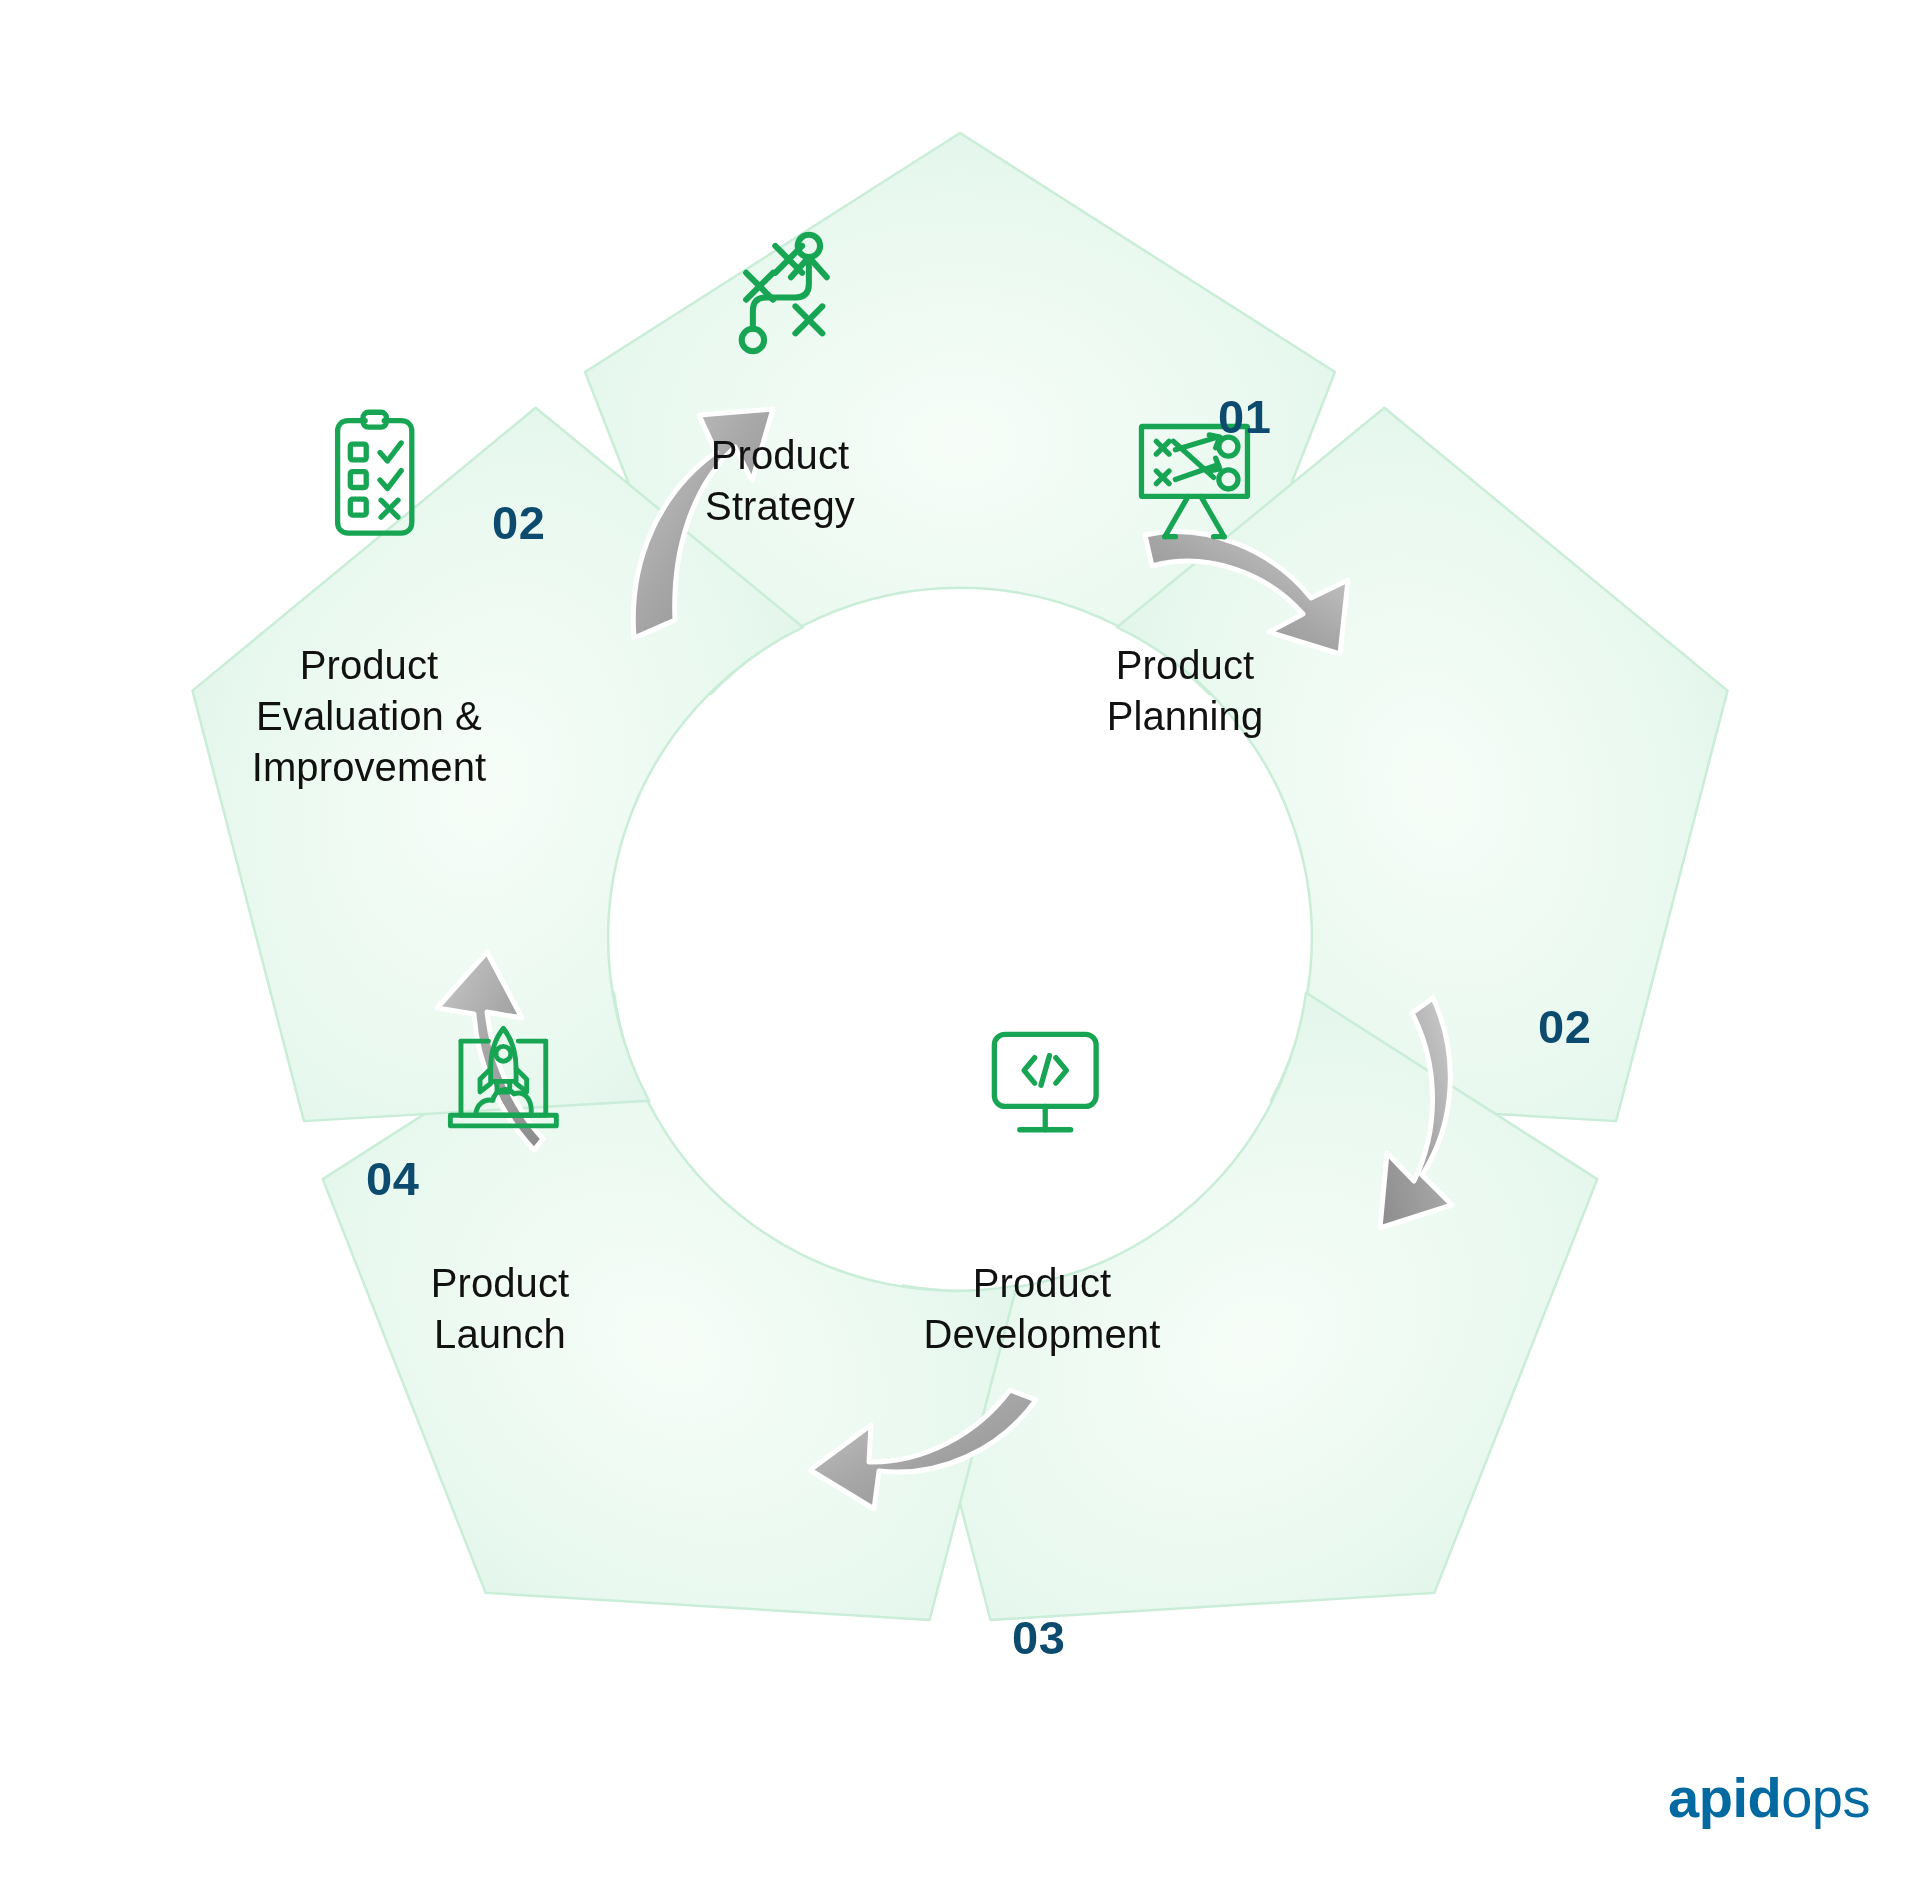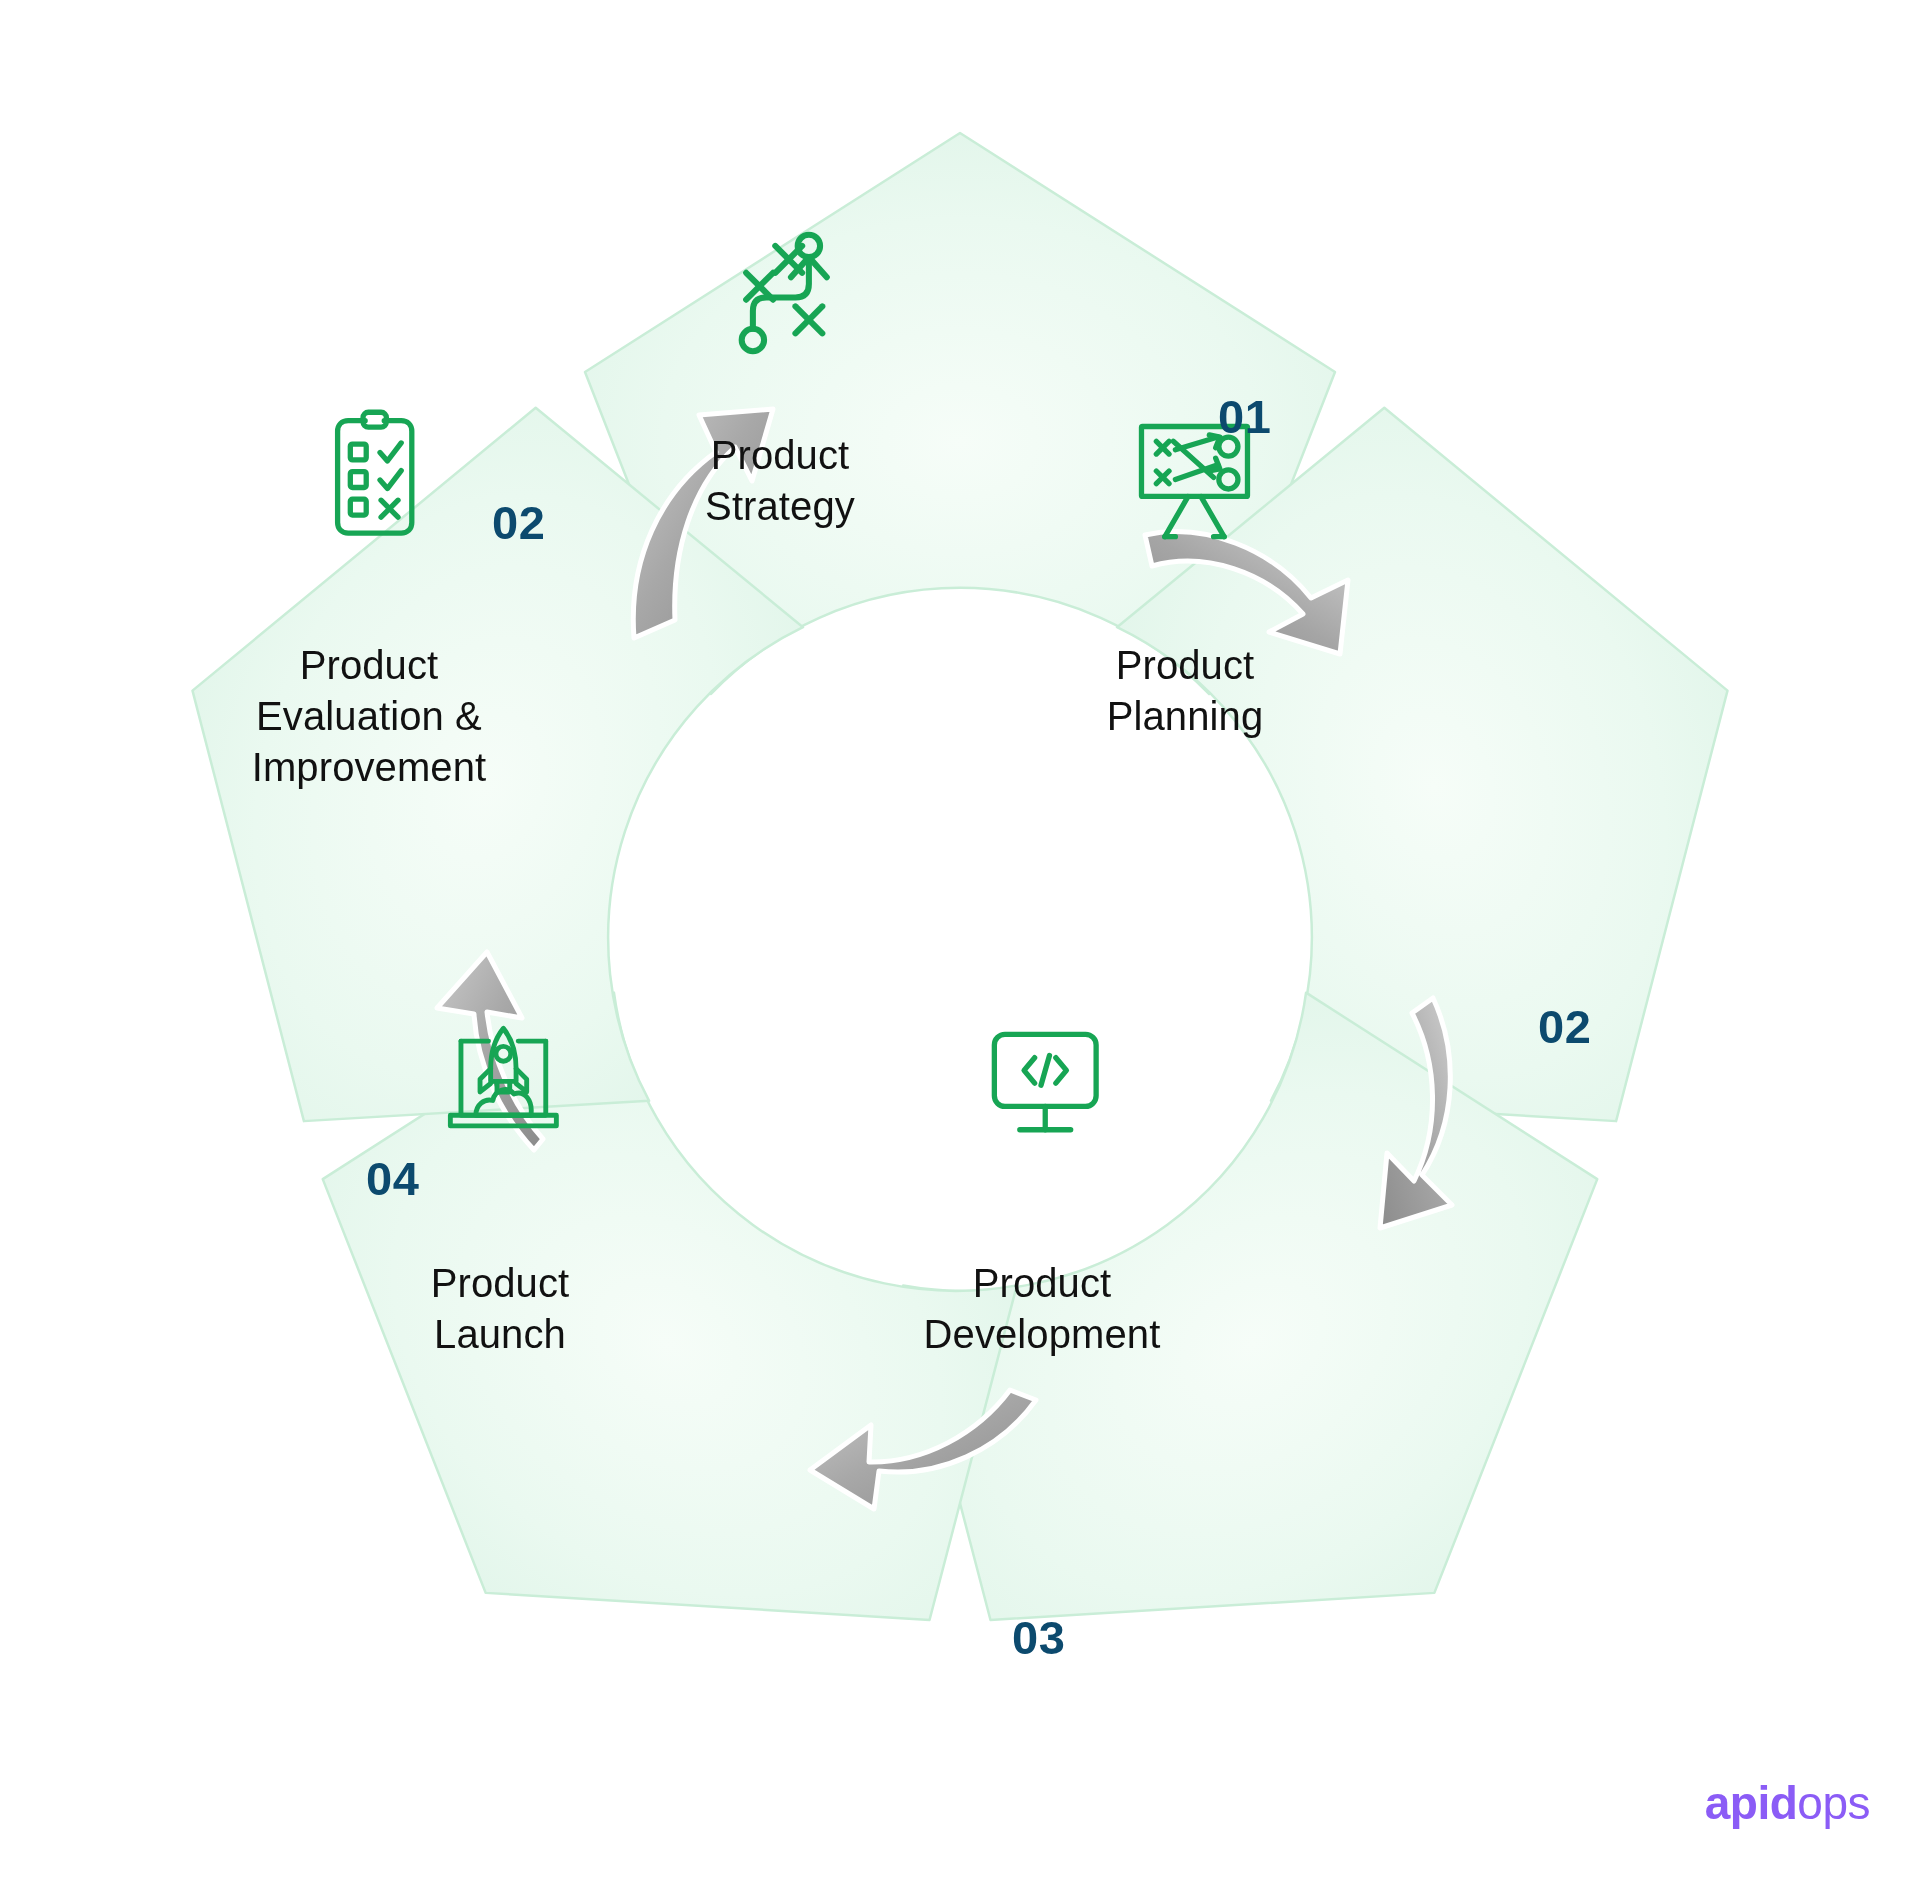--- a/index.html
+++ b/index.html
@@ -46,23 +46,23 @@
     color: #0c4a6e;
     font-size: 47px;
     font-weight: 700;
     font-family: "Liberation Sans", sans-serif;
     letter-spacing: 0.5px;
   }
   #logo {
     position: absolute;
     right: 58px;
     bottom: 62px;
-    font-size: 46px;
+    font-size: 56px;
     letter-spacing: -0.5px;
-    color: #8b5cf6;
+    color: #0369a1;
     font-family: "Liberation Sans", sans-serif;
     line-height: 1;
   }
   #logo .bold { font-weight: 700; }
   #logo .light { font-weight: 400; }
 </style>
 </head>
 <body>
 
 <div id="stage">

